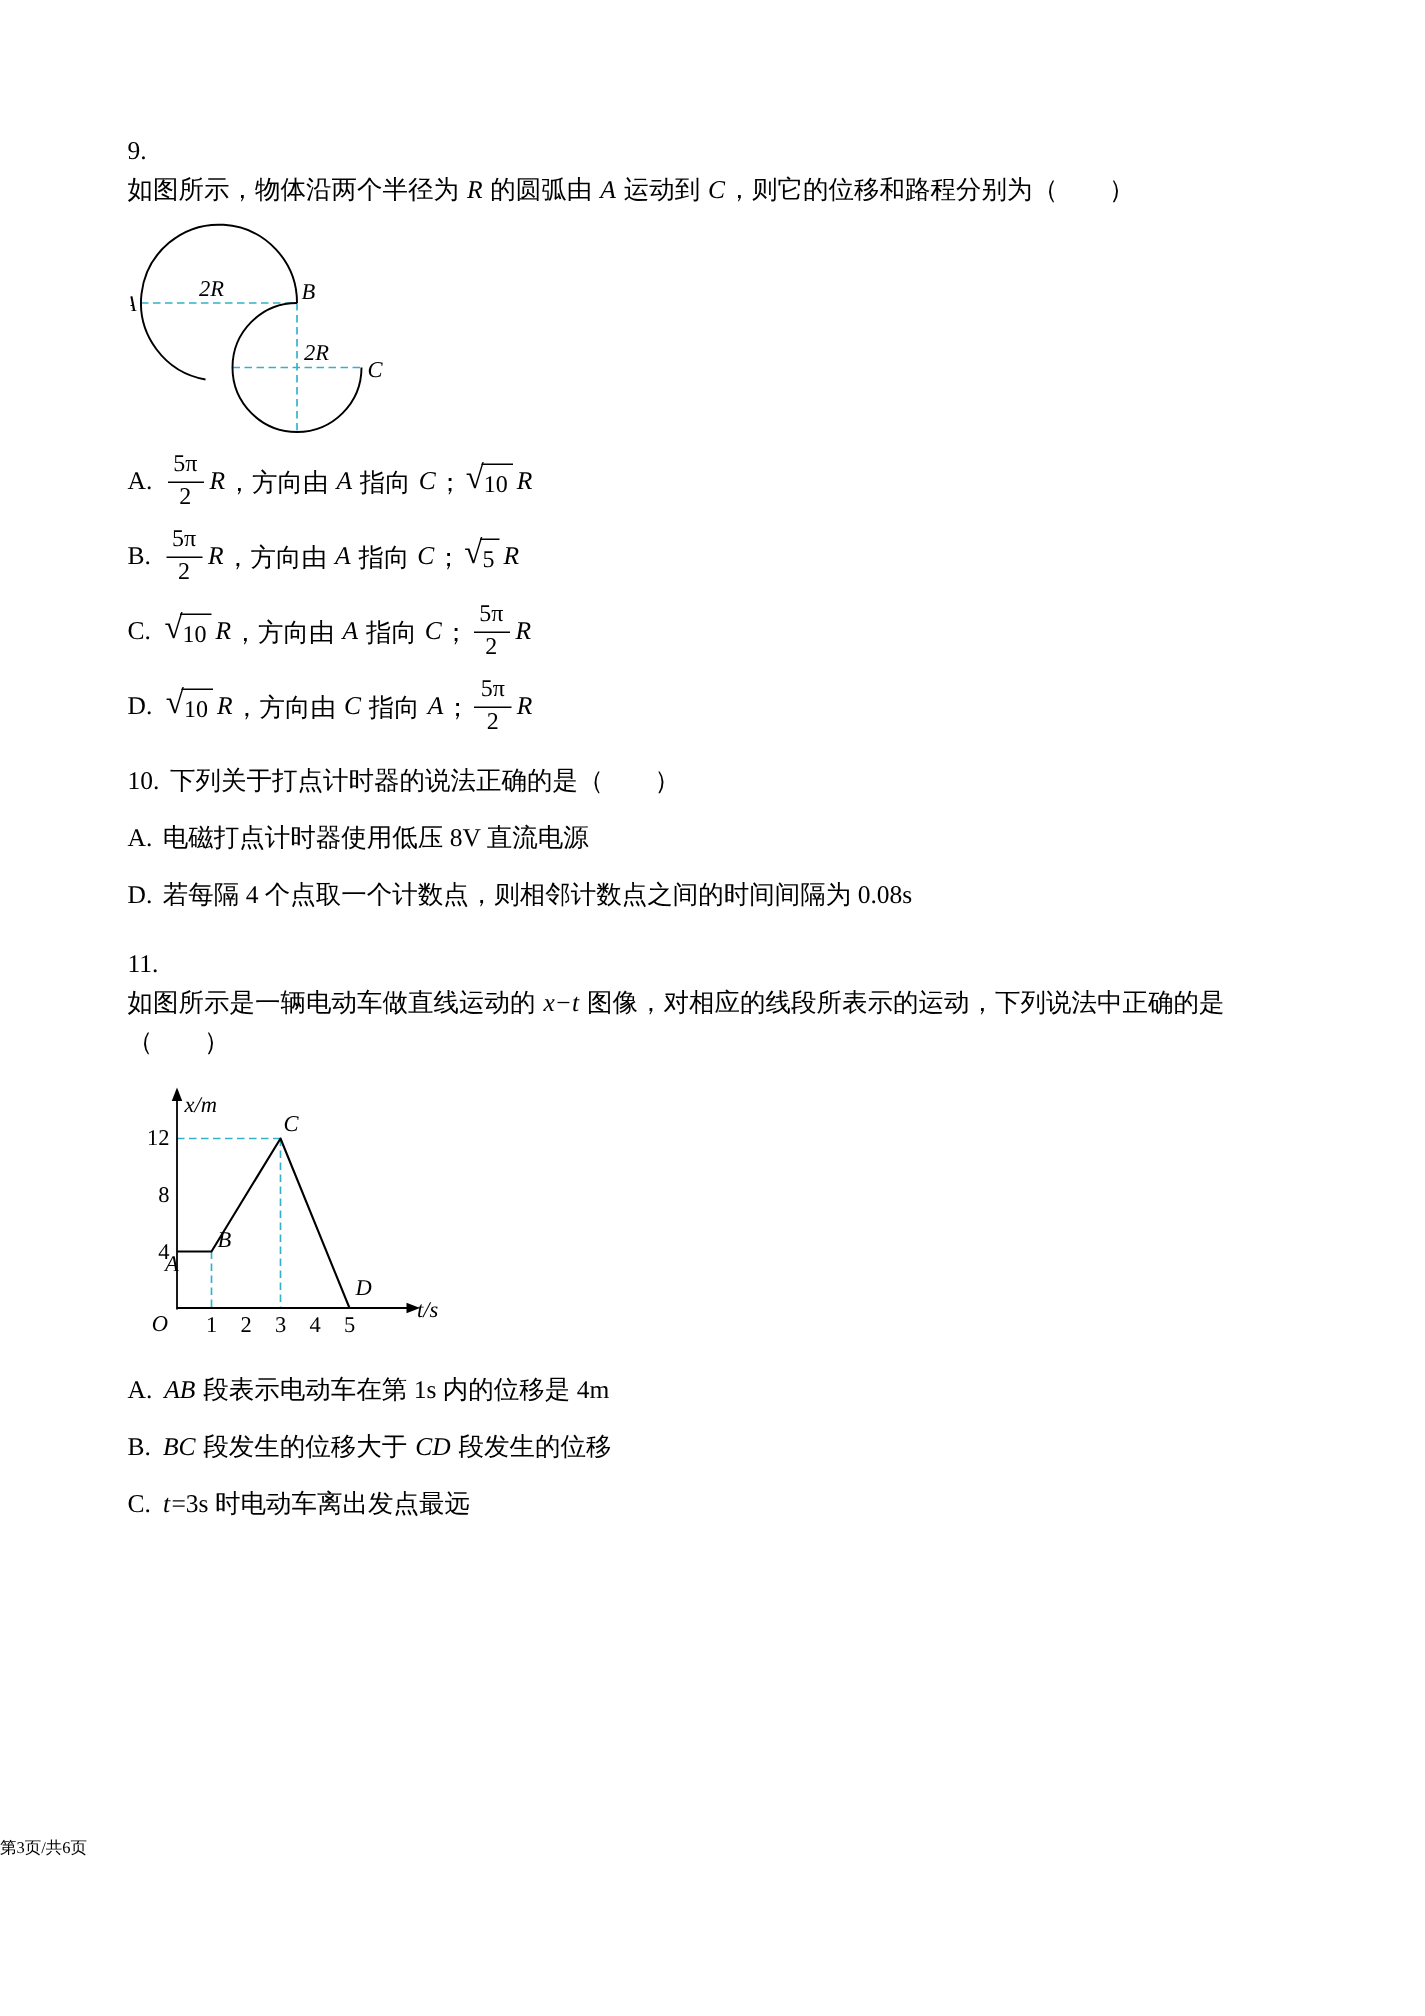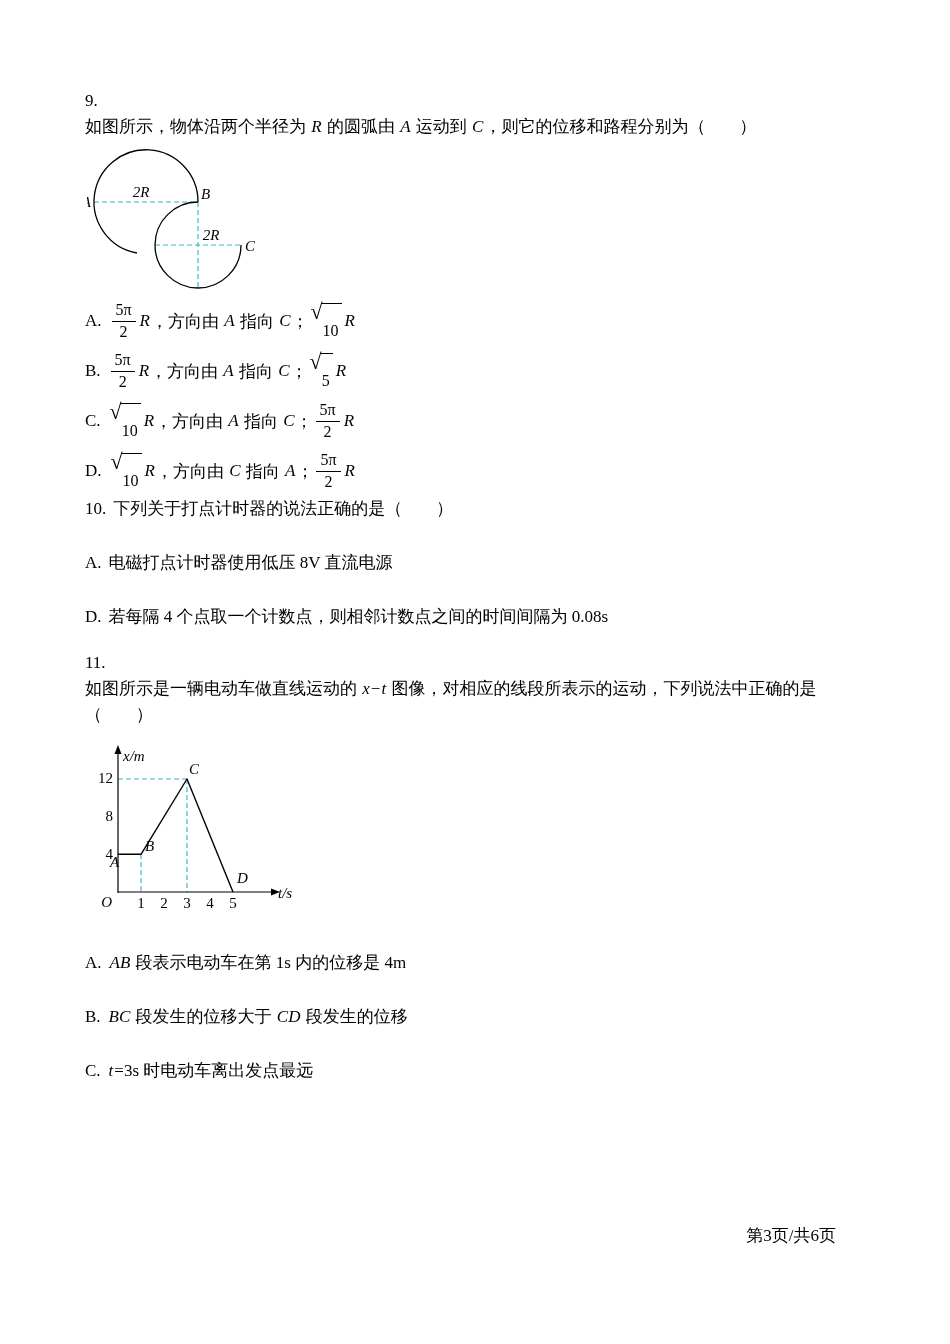--- a/index.html
+++ b/index.html
@@ -9,48 +9,48 @@
     height:1344px;
     background:#ffffff;
     color:#000;
     font-family:"Liberation Serif","DejaVu Serif",serif;
     font-size:17px;
     overflow:hidden;
     border-radius:23px;
   }
   .content{position:absolute;left:85px;right:85px;top:88px;}
   .stem{margin:0;line-height:26px;text-align:justify;}
-  .stem.mt12{}
+  .stem.mt12{margin-top:12px;}
   .stem.mt20{margin-top:20px;}
   .stem.mt14{margin-top:14px;}
   .stem-tail{margin:0;line-height:26px;}
   .q-num{margin-right:7px;}
   .opt-label{margin-right:7px;}
-  .option-line{margin:28px 0 0 0;line-height:26px;}
+  .option-line{margin:12px 0 0 0;line-height:26px;}
   .q9-option{display:flex;align-items:center;height:50px;}
   .opt-body{display:inline-flex;align-items:center;}
   .mtext,.mvar{white-space:pre;}
   .mvar{font-style:italic;padding:0 1px;}
   .frac{display:inline-flex;flex-direction:column;align-items:center;line-height:1.05;margin:0 3px;}
   .frac .num{display:block;padding:1px 4px 2px 4px;border-bottom:1px solid #000;font-size:16px;}
   .frac .den{display:block;padding-top:2px;font-size:16px;}
   .sqrt{display:inline-flex;align-items:flex-start;margin:0 2px;}
   .sqrt .rad{font-size:22px;line-height:0.85;margin-right:-2px;}
-  .sqrt .radicand{border-top:1px solid #000;padding:18px 3px 0 2px;font-size:16px;line-height:1.1;}
+  .sqrt .radicand{border-top:1px solid #000;padding:5px 3px 0 2px;font-size:16px;line-height:1.1;}
   .figure1{display:block;margin:4px 0 0 2px;}
   .figure2{display:block;margin:12px 0 0 0;}
   svg text{font-size:15px;fill:#000;font-family:"Liberation Serif","DejaVu Serif",serif;}
   .fig-var{font-style:italic;}
   .fig-num{font-style:normal;}
   .arc{fill:none;stroke:#000;stroke-width:1.3;}
   .dash{stroke:var(--dash,#31b2c9);stroke-width:1.1;stroke-dasharray:5 3;fill:none;}
   .axis{stroke:#000;stroke-width:1.2;}
   .graph{fill:none;stroke:#000;stroke-width:1.4;stroke-linejoin:round;}
   .arrow{fill:#000;stroke:none;}
-  .footer{position:absolute;left:0;right:0;top:1224px;text-align:right;font-size:17px;}
+  .footer{position:absolute;left:0;right:0;top:1224px;text-align:left;font-size:11px;}
 </style>
 </head>
 <body>
 
 <div class="page">
   <div class="content">
 
     <div>
       <p class="stem"><span class="q-num">9.</span><span><span class="mtext">如图所示，物体沿两个半径为 </span><span class="mvar">R</span><span class="mtext"> 的圆弧由 </span><span class="mvar">A</span><span class="mtext"> 运动到 </span><span class="mvar">C</span><span class="mtext">，则它的位移和路程分别为（　　）</span></span></p>
 

